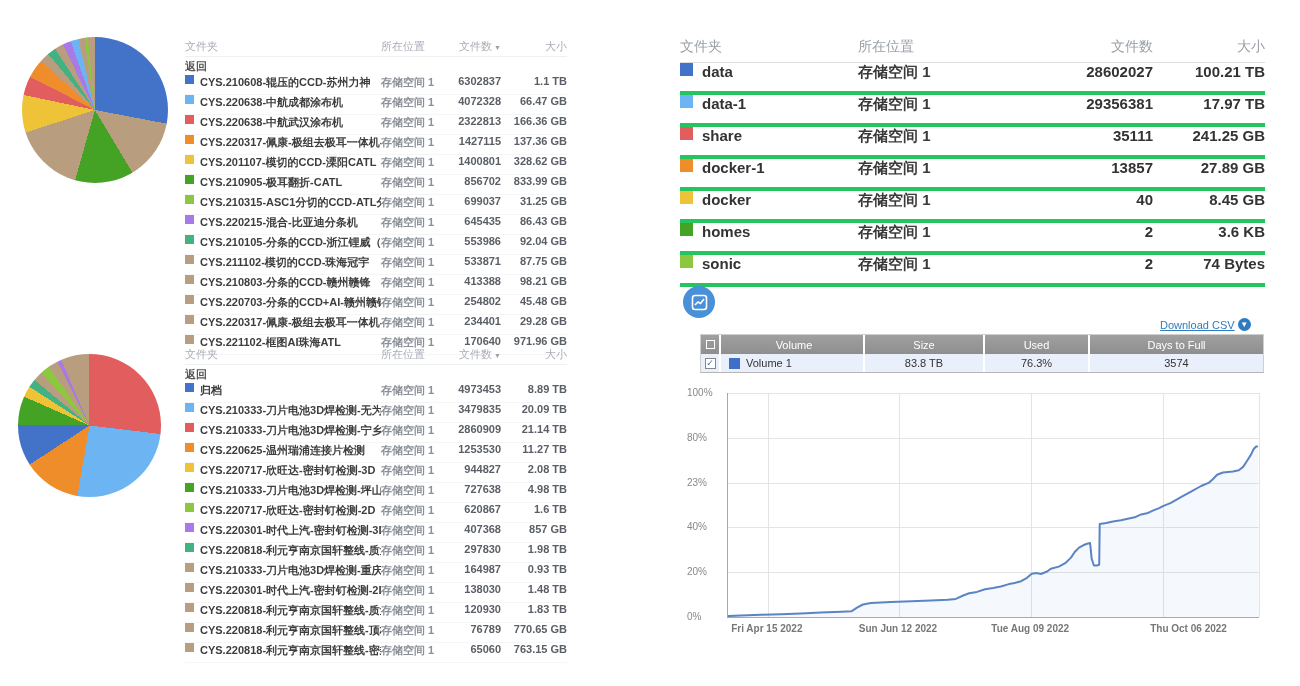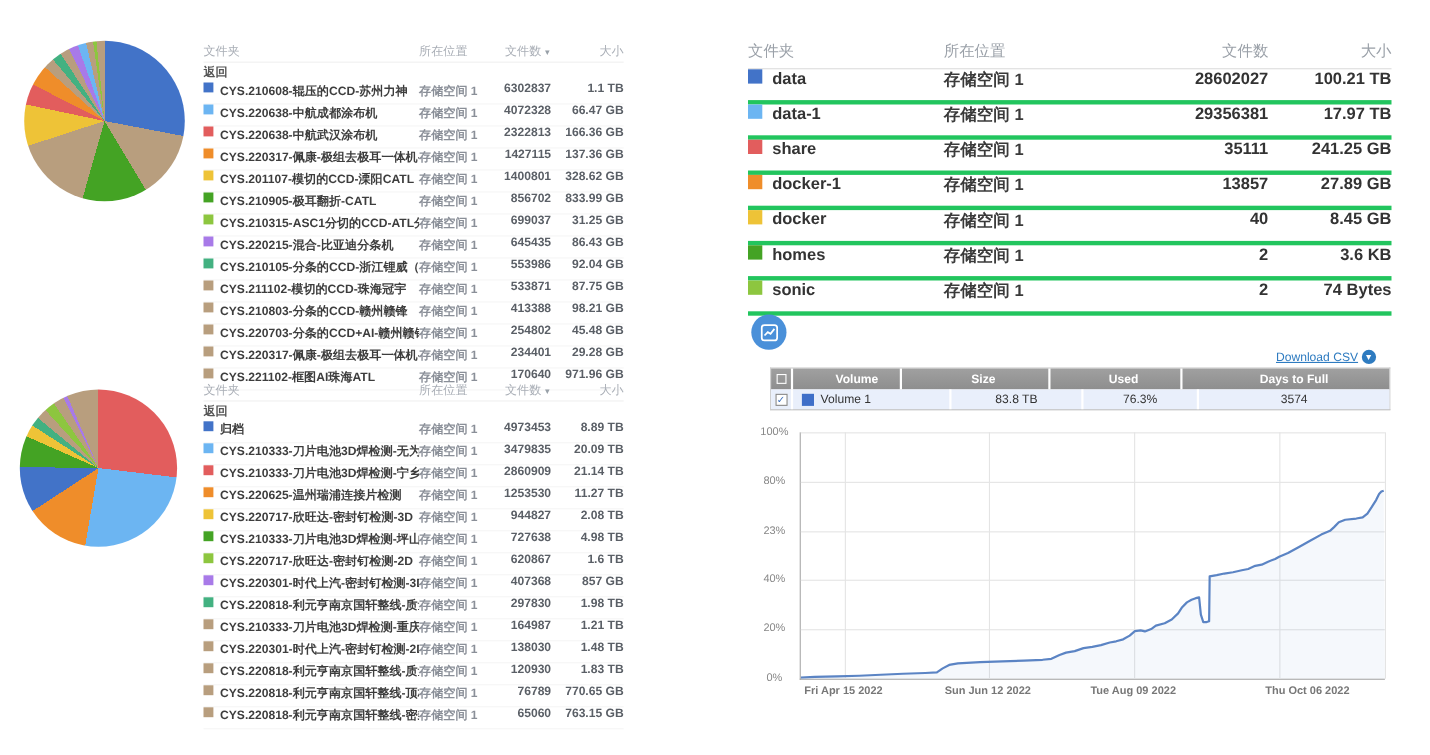--- a/index.html
+++ b/index.html
@@ -40,39 +40,39 @@
   
   .vu-icon{position:absolute;width:32px;height:32px;border-radius:50%;background:#4a90d9;display:flex;align-items:center;justify-content:center;}
   .vu-title{position:absolute;width:118px;height:27px;line-height:27px;padding-left:14px;
             font-weight:bold;font-size:14px;color:#35618f;
             border-right:2px solid #8fb6de;border-bottom:2px solid #8fb6de;}
   .dl{position:absolute;font-size:11px;color:#2e7bc0;display:flex;align-items:center;gap:3px;}
   .dl a{color:#2e7bc0;text-decoration:underline;cursor:pointer;}
   .dl .circ{width:13px;height:13px;border-radius:50%;background:#2e7bc0;color:#fff;font-size:8px;line-height:13px;text-align:center;}
 
   .vutable{position:absolute;width:562px;font-size:11px;border:1px solid #cfcfcf;border-bottom:1px solid #b5b5b5;}
-  .vuhead{display:flex;height:19px;background:linear-gradient(#a0a0a0,#8e8e8e);color:#fff;font-weight:bold;gap:15px;}
+  .vuhead{display:flex;height:19px;background:linear-gradient(#a0a0a0,#8e8e8e);color:#fff;font-weight:normal;}
   .vuhead>div{border-right:2px solid #fff;display:flex;align-items:center;justify-content:center;}
   .vuhead>div:last-child{border-right:none;}
   .vurow{display:flex;height:18px;background:#e9effb;color:#333;}
   .vurow>div{border-right:2px solid #fff;display:flex;align-items:center;justify-content:center;}
   .vurow>div:last-child{border-right:none;}
   .c-cb{width:18px;flex:none;}
   .c-vol{flex:1;justify-content:flex-start !important;padding-left:4px;}
   .c-size{width:118px;flex:none;}
   .c-used{width:103px;flex:none;}
   .c-days{width:173px;flex:none;}
   .cb{width:9px;height:9px;border:1px solid #888;background:#fff;font-size:9px;line-height:8px;color:#3a6ebc;text-align:center;}
   .sq13{width:11px;height:11px;background:#3f6fc8;margin:0 6px 0 4px;}
 
   
   .plot{position:absolute;border-left:1px solid #a8a8a8;border-bottom:1px solid #a8a8a8;}
   .gl-h{position:absolute;left:0;right:0;height:1px;background:#e4e4e4;}
   .gl-v{position:absolute;top:0;bottom:0;width:1px;background:#e4e4e4;}
-  .ytick{position:absolute;width:34px;text-align:center;font-size:10px;color:#888;}
+  .ytick{position:absolute;width:34px;text-align:left;font-size:10px;color:#888;}
   .xtick{position:absolute;width:130px;text-align:center;font-size:10px;font-weight:bold;color:#777;}
 </style>
 </head>
 <body>
 
 <div class="canvas">
 
   <div class="pie" style="left: 22px; top: 37px; width: 146px; height: 146px; background: conic-gradient(rgb(66, 115, 200) 0%, rgb(66, 115, 200) 28%, rgb(184, 158, 126) 28%, rgb(184, 158, 126) 41.4%, rgb(68, 163, 36) 41.4%, rgb(68, 163, 36) 54.4%, rgb(184, 158, 126) 54.4%, rgb(184, 158, 126) 70%, rgb(238, 195, 55) 70%, rgb(238, 195, 55) 78.3%, rgb(226, 93, 93) 78.3%, rgb(226, 93, 93) 82.5%, rgb(239, 141, 42) 82.5%, rgb(239, 141, 42) 86.7%, rgb(184, 158, 126) 86.7%, rgb(184, 158, 126) 88.9%, rgb(67, 177, 129) 88.9%, rgb(67, 177, 129) 90.8%, rgb(184, 158, 126) 90.8%, rgb(184, 158, 126) 92.7%, rgb(168, 122, 232) 92.7%, rgb(168, 122, 232) 94.6%, rgb(108, 181, 242) 94.6%, rgb(108, 181, 242) 96.3%, rgb(184, 158, 126) 96.3%, rgb(184, 158, 126) 97.7%, rgb(141, 198, 63) 97.7%, rgb(141, 198, 63) 98.4%, rgb(184, 158, 126) 98.4%, rgb(184, 158, 126) 100%);"></div>
   <div class="pie" style="left: 18px; top: 354px; width: 143px; height: 143px; background: conic-gradient(rgb(226, 93, 93) 0%, rgb(226, 93, 93) 26.9%, rgb(108, 181, 242) 26.9%, rgb(108, 181, 242) 52.7%, rgb(239, 141, 42) 52.7%, rgb(239, 141, 42) 65.8%, rgb(66, 115, 200) 65.8%, rgb(66, 115, 200) 75.2%, rgb(68, 163, 36) 75.2%, rgb(68, 163, 36) 81.6%, rgb(238, 195, 55) 81.6%, rgb(238, 195, 55) 84.1%, rgb(67, 177, 129) 84.1%, rgb(67, 177, 129) 86%, rgb(184, 158, 126) 86%, rgb(184, 158, 126) 88.2%, rgb(141, 198, 63) 88.2%, rgb(141, 198, 63) 90.4%, rgb(184, 158, 126) 90.4%, rgb(184, 158, 126) 92.6%, rgb(168, 122, 232) 92.6%, rgb(168, 122, 232) 93.5%, rgb(184, 158, 126) 93.5%, rgb(184, 158, 126) 96.1%, rgb(184, 158, 126) 96.1%, rgb(184, 158, 126) 100%);"></div>
 
@@ -256,21 +256,21 @@
           <span class="nm">CYS.220818-利元亨南京国轩整线-质量焊-3D</span>
           <span class="loc">存储空间 1</span>
           <span class="cnt">297830</span>
           <span class="sz">1.98 TB</span>
         </div>
         <div class="lrow">
           <span class="sq" style="background:#b89e7e"></span>
           <span class="nm">CYS.210333-刀片电池3D焊检测-重庆</span>
           <span class="loc">存储空间 1</span>
           <span class="cnt">164987</span>
-          <span class="sz">1.21 TB</span>
+          <span class="sz">0.93 TB</span>
         </div>
         <div class="lrow">
           <span class="sq" style="background:#b89e7e"></span>
           <span class="nm">CYS.220301-时代上汽-密封钉检测-2D</span>
           <span class="loc">存储空间 1</span>
           <span class="cnt">138030</span>
           <span class="sz">1.48 TB</span>
         </div>
         <div class="lrow">
           <span class="sq" style="background:#b89e7e"></span>

